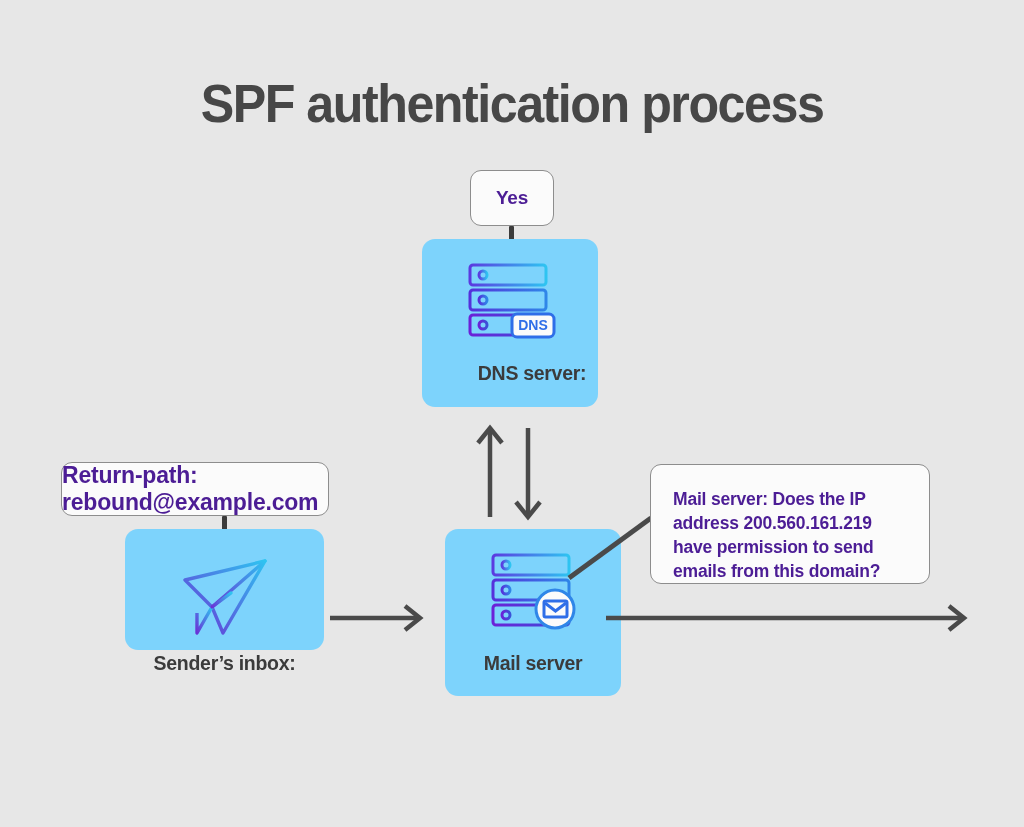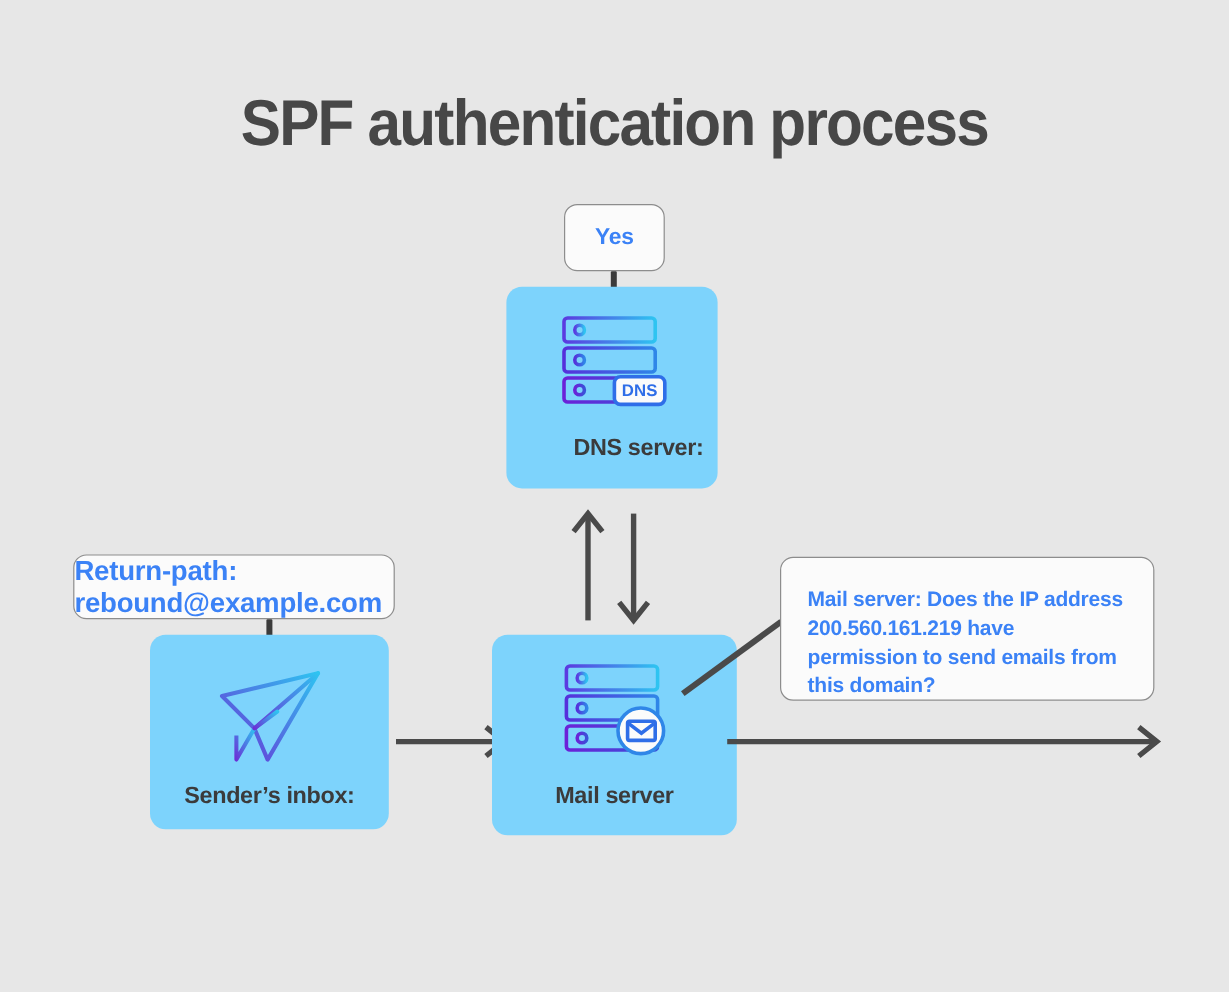--- a/index.html
+++ b/index.html
@@ -47,54 +47,54 @@
     width: 100%;
     text-align: center;
     font-size: 19.5px;
     font-weight: bold;
     color: #3b3b3b;
     letter-spacing: -0.3px;
     white-space: nowrap;
   }
 
   #card-dns   { left: 422px; top: 239px; width: 176px; height: 168px; }
-  #card-mail  { left: 410px; top: 529px; width: 176px; height: 167px; padding-left: 28px; }
-  #card-sender{ left: 125px; top: 529px; width: 199px; height: 162px; }
+  #card-mail  { left: 445px; top: 529px; width: 176px; height: 167px; }
+  #card-sender{ left: 125px; top: 529px; width: 199px; height: 121px; }
 
   .icon-wrap {
     position: absolute;
     left: 0;
     width: 100%;
     display: flex;
     justify-content: center;
   }
 
   
   .note {
     position: absolute;
     background: #fbfbfb;
     border: 1.4px solid #8d8d8d;
     border-radius: 11px;
     box-sizing: border-box;
-    color: #3b82f6;
+    color: #4c1d95;
     font-weight: bold;
     letter-spacing: -0.2px;
   }
   #note-yes {
     left: 470px; top: 170px; width: 84px; height: 56px;
     display: flex; align-items: center; justify-content: center;
     font-size: 19px;
   }
   #note-returnpath {
     left: 61px; top: 462px; width: 268px; height: 54px;
     display: flex; align-items: center; justify-content: center;
     font-size: 23px;
   }
   #note-question {
-    left: 650px; top: 464px; width: 312px; height: 120px;
+    left: 650px; top: 464px; width: 280px; height: 120px;
     padding: 22px 22px 0 22px;
     font-size: 17.5px;
     line-height: 24px;
   }
 
   
   .stub {
     position: absolute;
     width: 5px;
     background: #3b3b3b;

